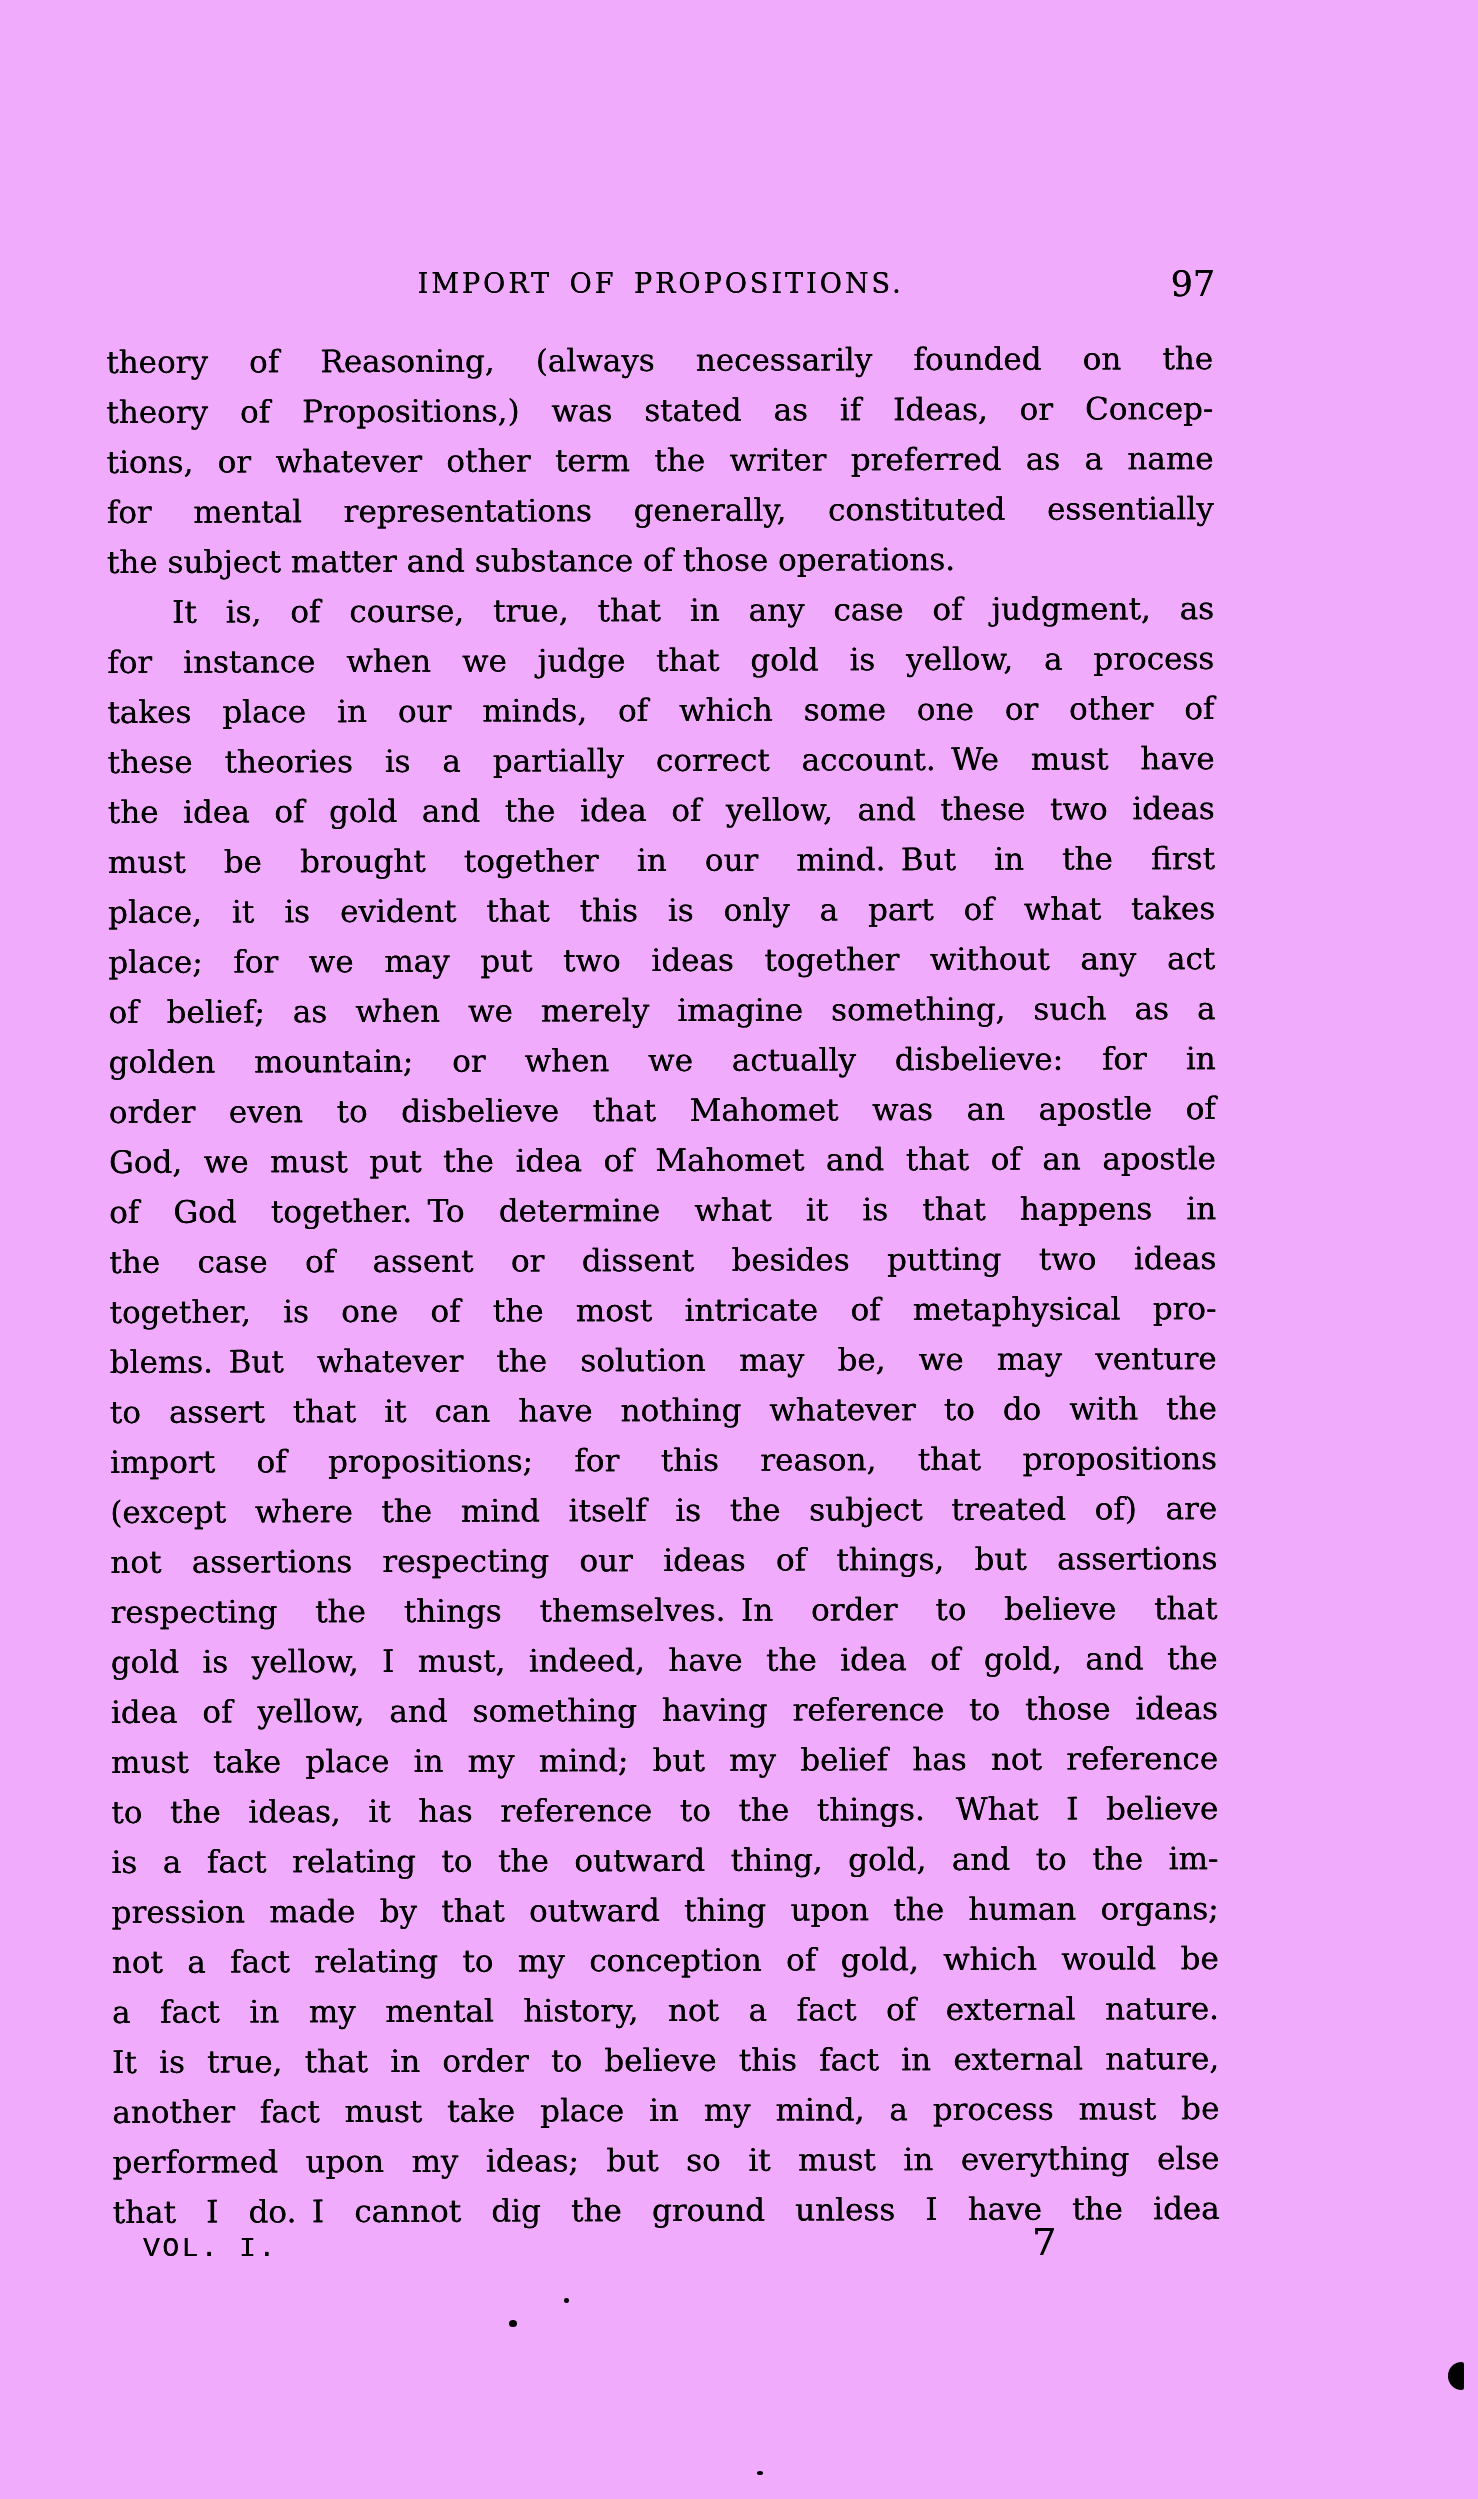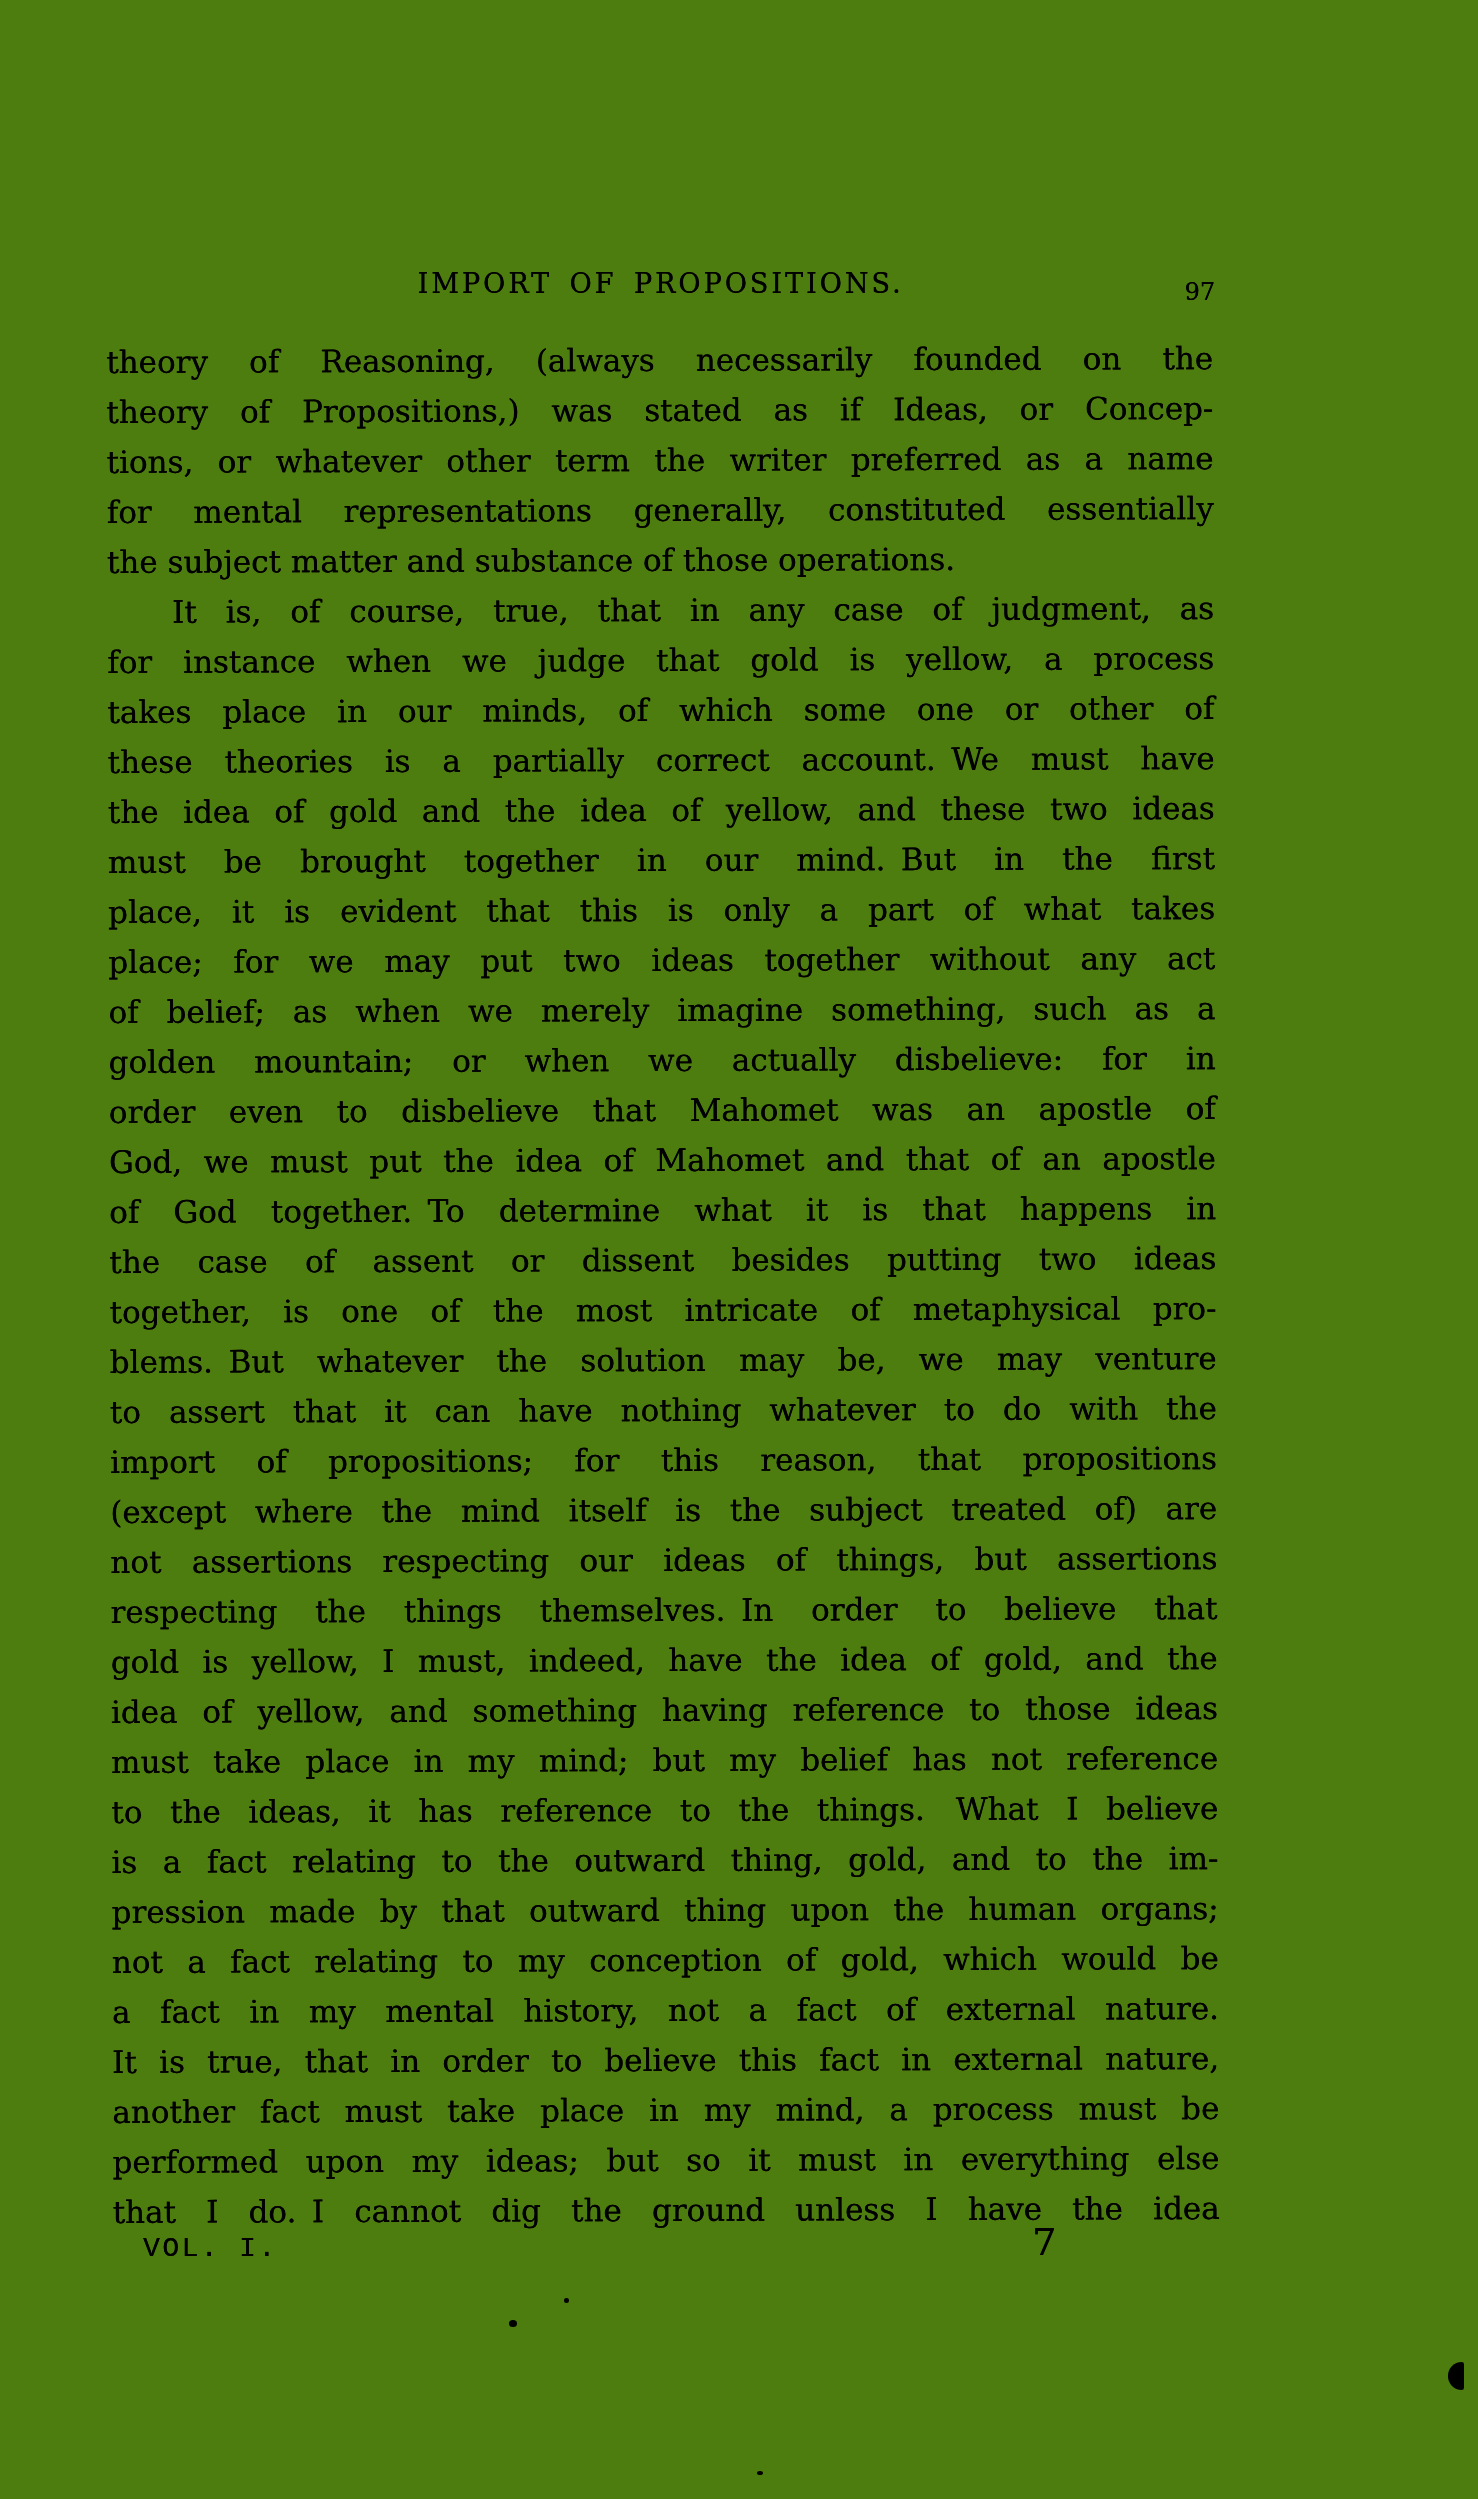--- a/index.html
+++ b/index.html
@@ -4,21 +4,21 @@
 <style>
   html, body {
     margin: 0;
     padding: 0;
     background: #ffffff;
   }
   .page {
     position: relative;
     width: 1478px;
     height: 2500px;
-    background: #4d7c0f;
+    background: #f0abfc;
     color: #000000;
     font-family: "DejaVu Serif", "Liberation Serif", serif;
     overflow: hidden;
   }
   
   .running-head {
     position: absolute;
     left: 106px;
     top: 263px;
     width: 1109px;
@@ -32,22 +32,22 @@
     font-size: 27px;
     line-height: 1;
     letter-spacing: 3px;
     word-spacing: 5.9px;
     white-space: nowrap;
     text-shadow: 0.3px 0 0 #000;
   }
   .head-folio {
     position: absolute;
     right: 0;
-    top: 17px;
-    font-size: 24px;
+    top: 4px;
+    font-size: 35px;
     line-height: 1;
     text-shadow: 0.3px 0 0 #000;
   }
   
   .body-text {
     position: absolute;
     left: 106px;
     top: 335px;
     width: 1107px;
     transform: rotate(-0.2deg);

